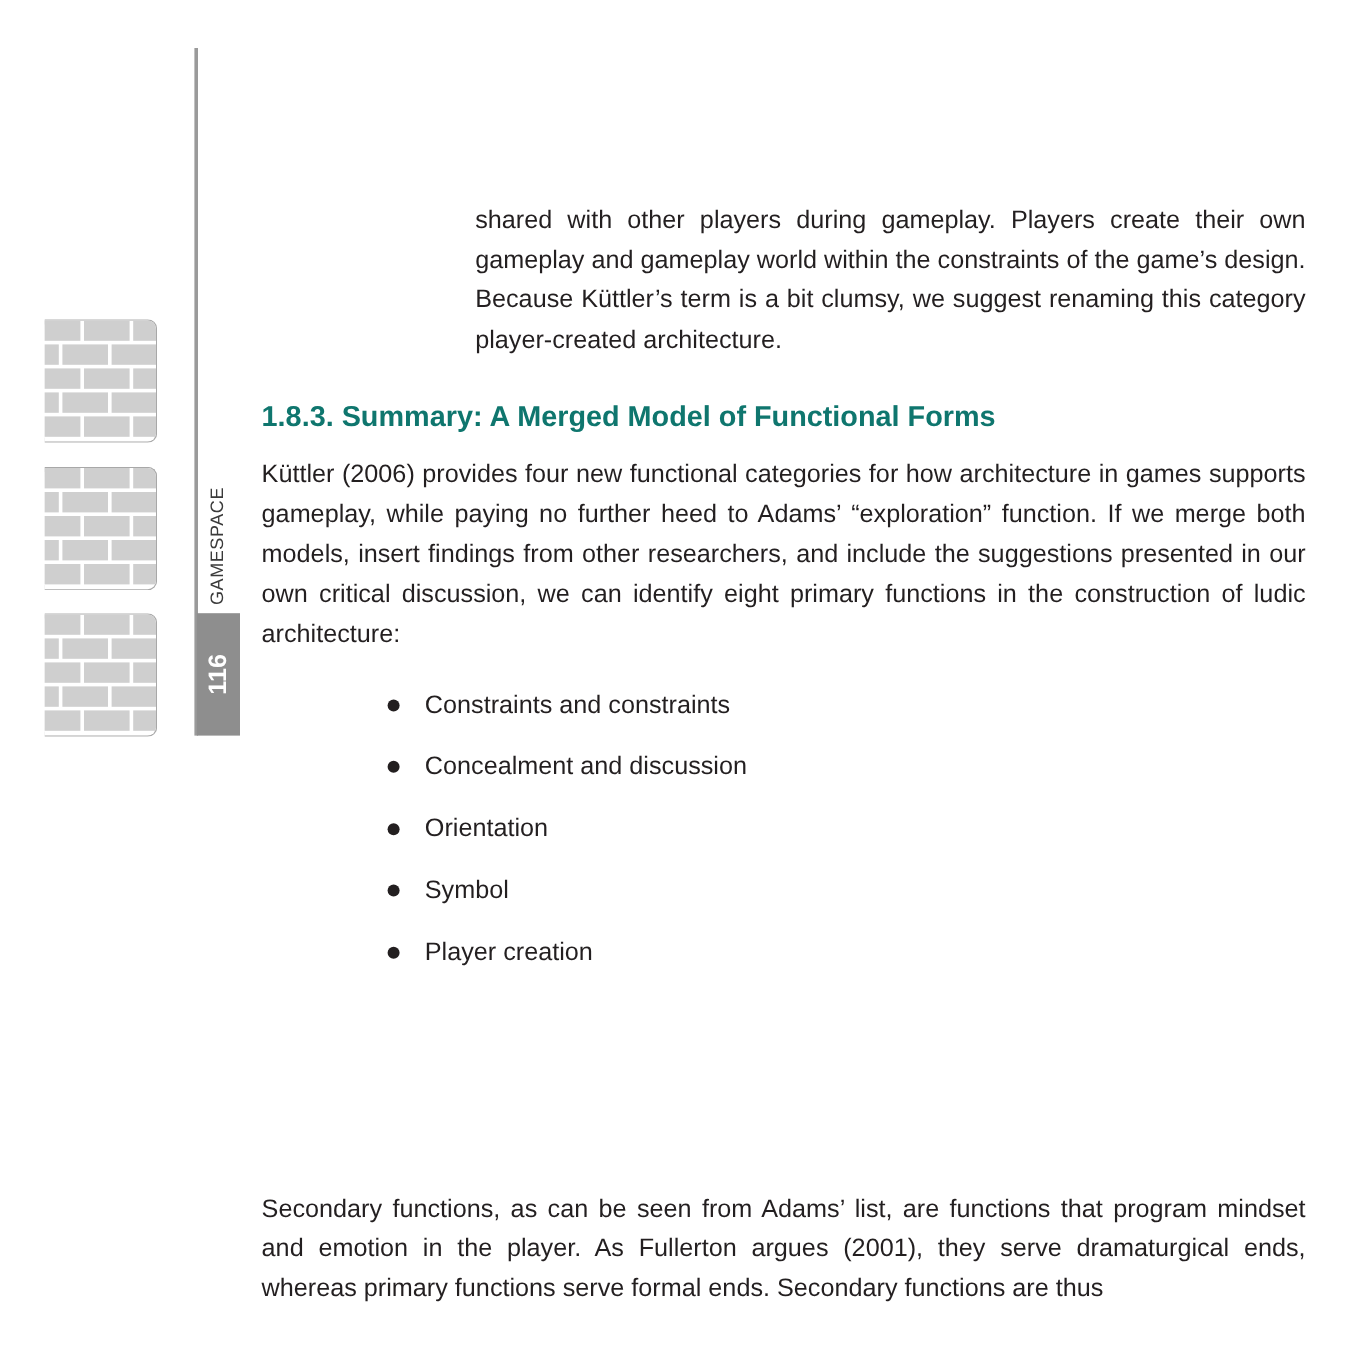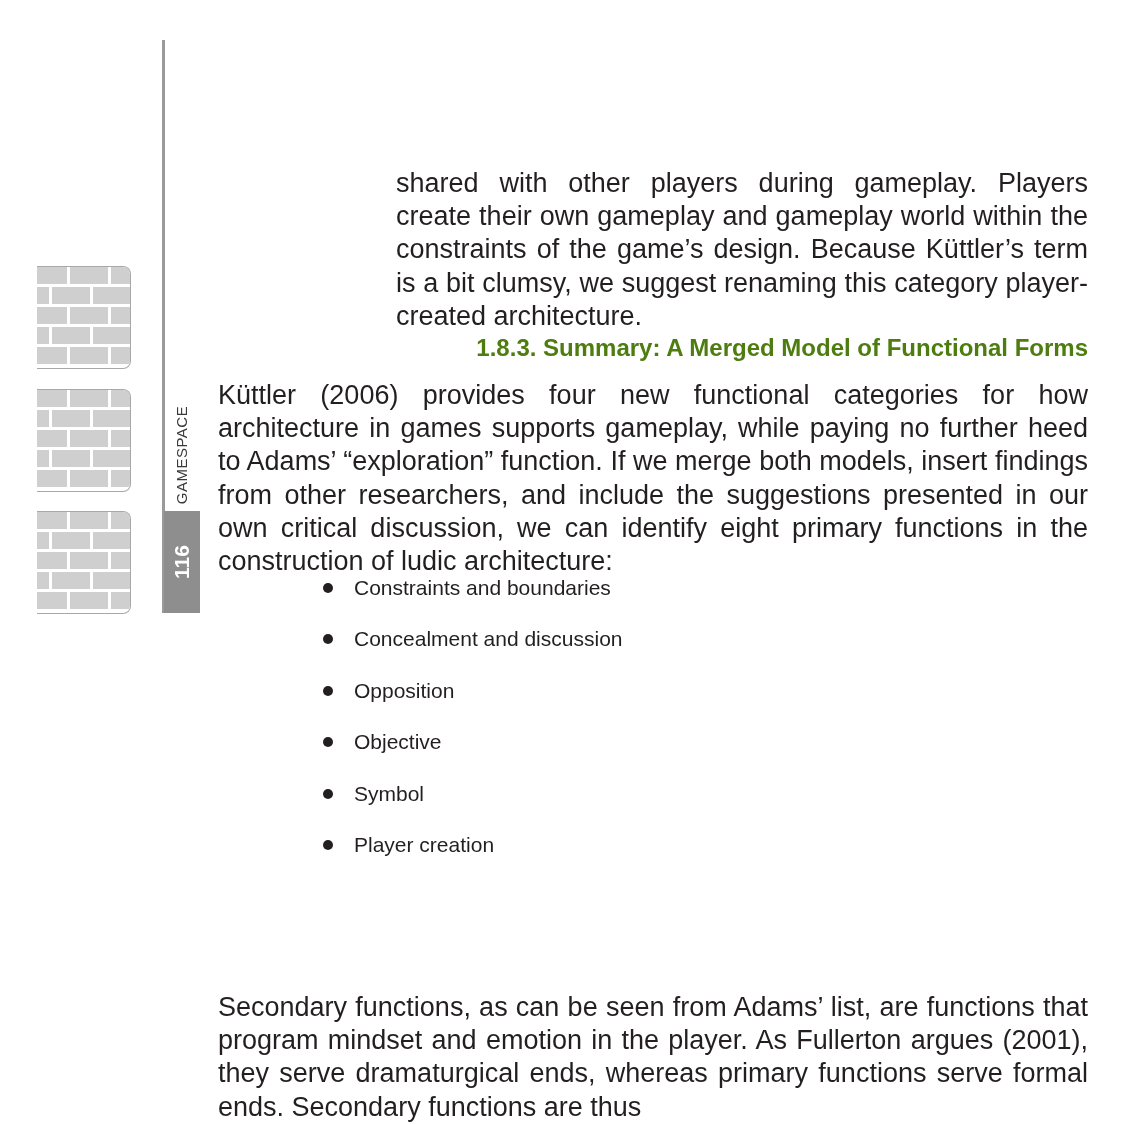--- a/index.html
+++ b/index.html
@@ -9,24 +9,24 @@
     .brick { position:absolute; left:37px; width:94px; height:103px; border-radius:0 8px 8px 0;
              border:1px solid #a8a8a8; border-left:none; background:#ffffff; overflow:hidden; box-sizing:border-box; }
     .brick .row { position:absolute; left:0; right:0; height:17px; }
     .brick .b { position:absolute; top:0; height:17px; background:#cfcfcf; }
     .gamespace { position:absolute; left:164px; top:400px; width:34px; height:110px; }
     .gamespace span { position:absolute; left:50%; top:50%; transform:translate(-50%,-50%) rotate(-90deg);
                       font-size:15px; letter-spacing:0.5px; color:#3a3a3a; white-space:nowrap; }
     .pagebox { position:absolute; left:164px; top:511px; width:36px; height:102px; background:#8e8e8e; }
     .pagebox span { position:absolute; left:50%; top:50%; transform:translate(-50%,-50%) rotate(-90deg);
                     font-size:21px; font-weight:bold; color:#ffffff; white-space:nowrap; }
-    .p { position:absolute; font-size:27px; line-height:33.2px; text-align:justify; text-align-last:left; }
+    .p { position:absolute; font-size:21px; line-height:33.2px; text-align:justify; text-align-last:left; }
     .quote { left:396px; top:167px; width:692px; }
-    .heading { position:absolute; left:218px; width:870px; top:334px; text-align:right; font-size:24px;
-               font-weight:bold; color:#4d7c0f; }
+    .heading { position:absolute; left:218px; width:870px; top:334px; text-align:left; font-size:24px;
+               font-weight:bold; color:#0f766e; }
     .body1 { left:218px; top:379px; width:870px; }
     .list { position:absolute; left:322px; top:571px; margin:0; padding:0; list-style:none; }
     .list li { font-size:21px; height:51.4px; line-height:34px; position:relative; padding-left:32px; }
     .list li .dot { position:absolute; left:1px; top:12px; width:10px; height:10px; border-radius:50%; background:#231f20; }
     .body2 { left:218px; top:991px; width:870px; }
   </style>
 </head>
 <body>
 
 <div class="rule"></div>
@@ -120,21 +120,20 @@
   <span>116</span>
 </div>
 
 <div class="p quote">shared with other players during gameplay. Players create their own gameplay and gameplay world within the constraints of the game’s design. Because Küttler’s term is a bit clumsy, we suggest renaming this category player-created architecture.</div>
 
 <div class="heading">1.8.3. Summary: A Merged Model of Functional Forms</div>
 
 <div class="p body1">Küttler (2006) provides four new functional categories for how architecture in games supports gameplay, while paying no further heed to Adams’ “exploration” function. If we merge both models, insert findings from other researchers, and include the suggestions presented in our own critical discussion, we can identify eight primary functions in the construction of ludic architecture:</div>
 
 <ul class="list">
-  <li><span class="dot"></span><span>Constraints and boundaries</span></li>
+  <li><span class="dot"></span><span>Constraints and constraints</span></li>
   <li><span class="dot"></span><span>Concealment and discussion</span></li>
-  <li><span class="dot"></span><span>Opposition</span></li>
-  <li><span class="dot"></span><span>Objective</span></li>
+  <li><span class="dot"></span><span>Orientation</span></li>
   <li><span class="dot"></span><span>Symbol</span></li>
   <li><span class="dot"></span><span>Player creation</span></li>
 </ul>
 
 <div class="p body2">Secondary functions, as can be seen from Adams’ list, are functions that program mindset and emotion in the player. As Fullerton argues (2001), they serve dramaturgical ends, whereas primary functions serve formal ends. Secondary functions are thus</div>
 
 </body></html>

